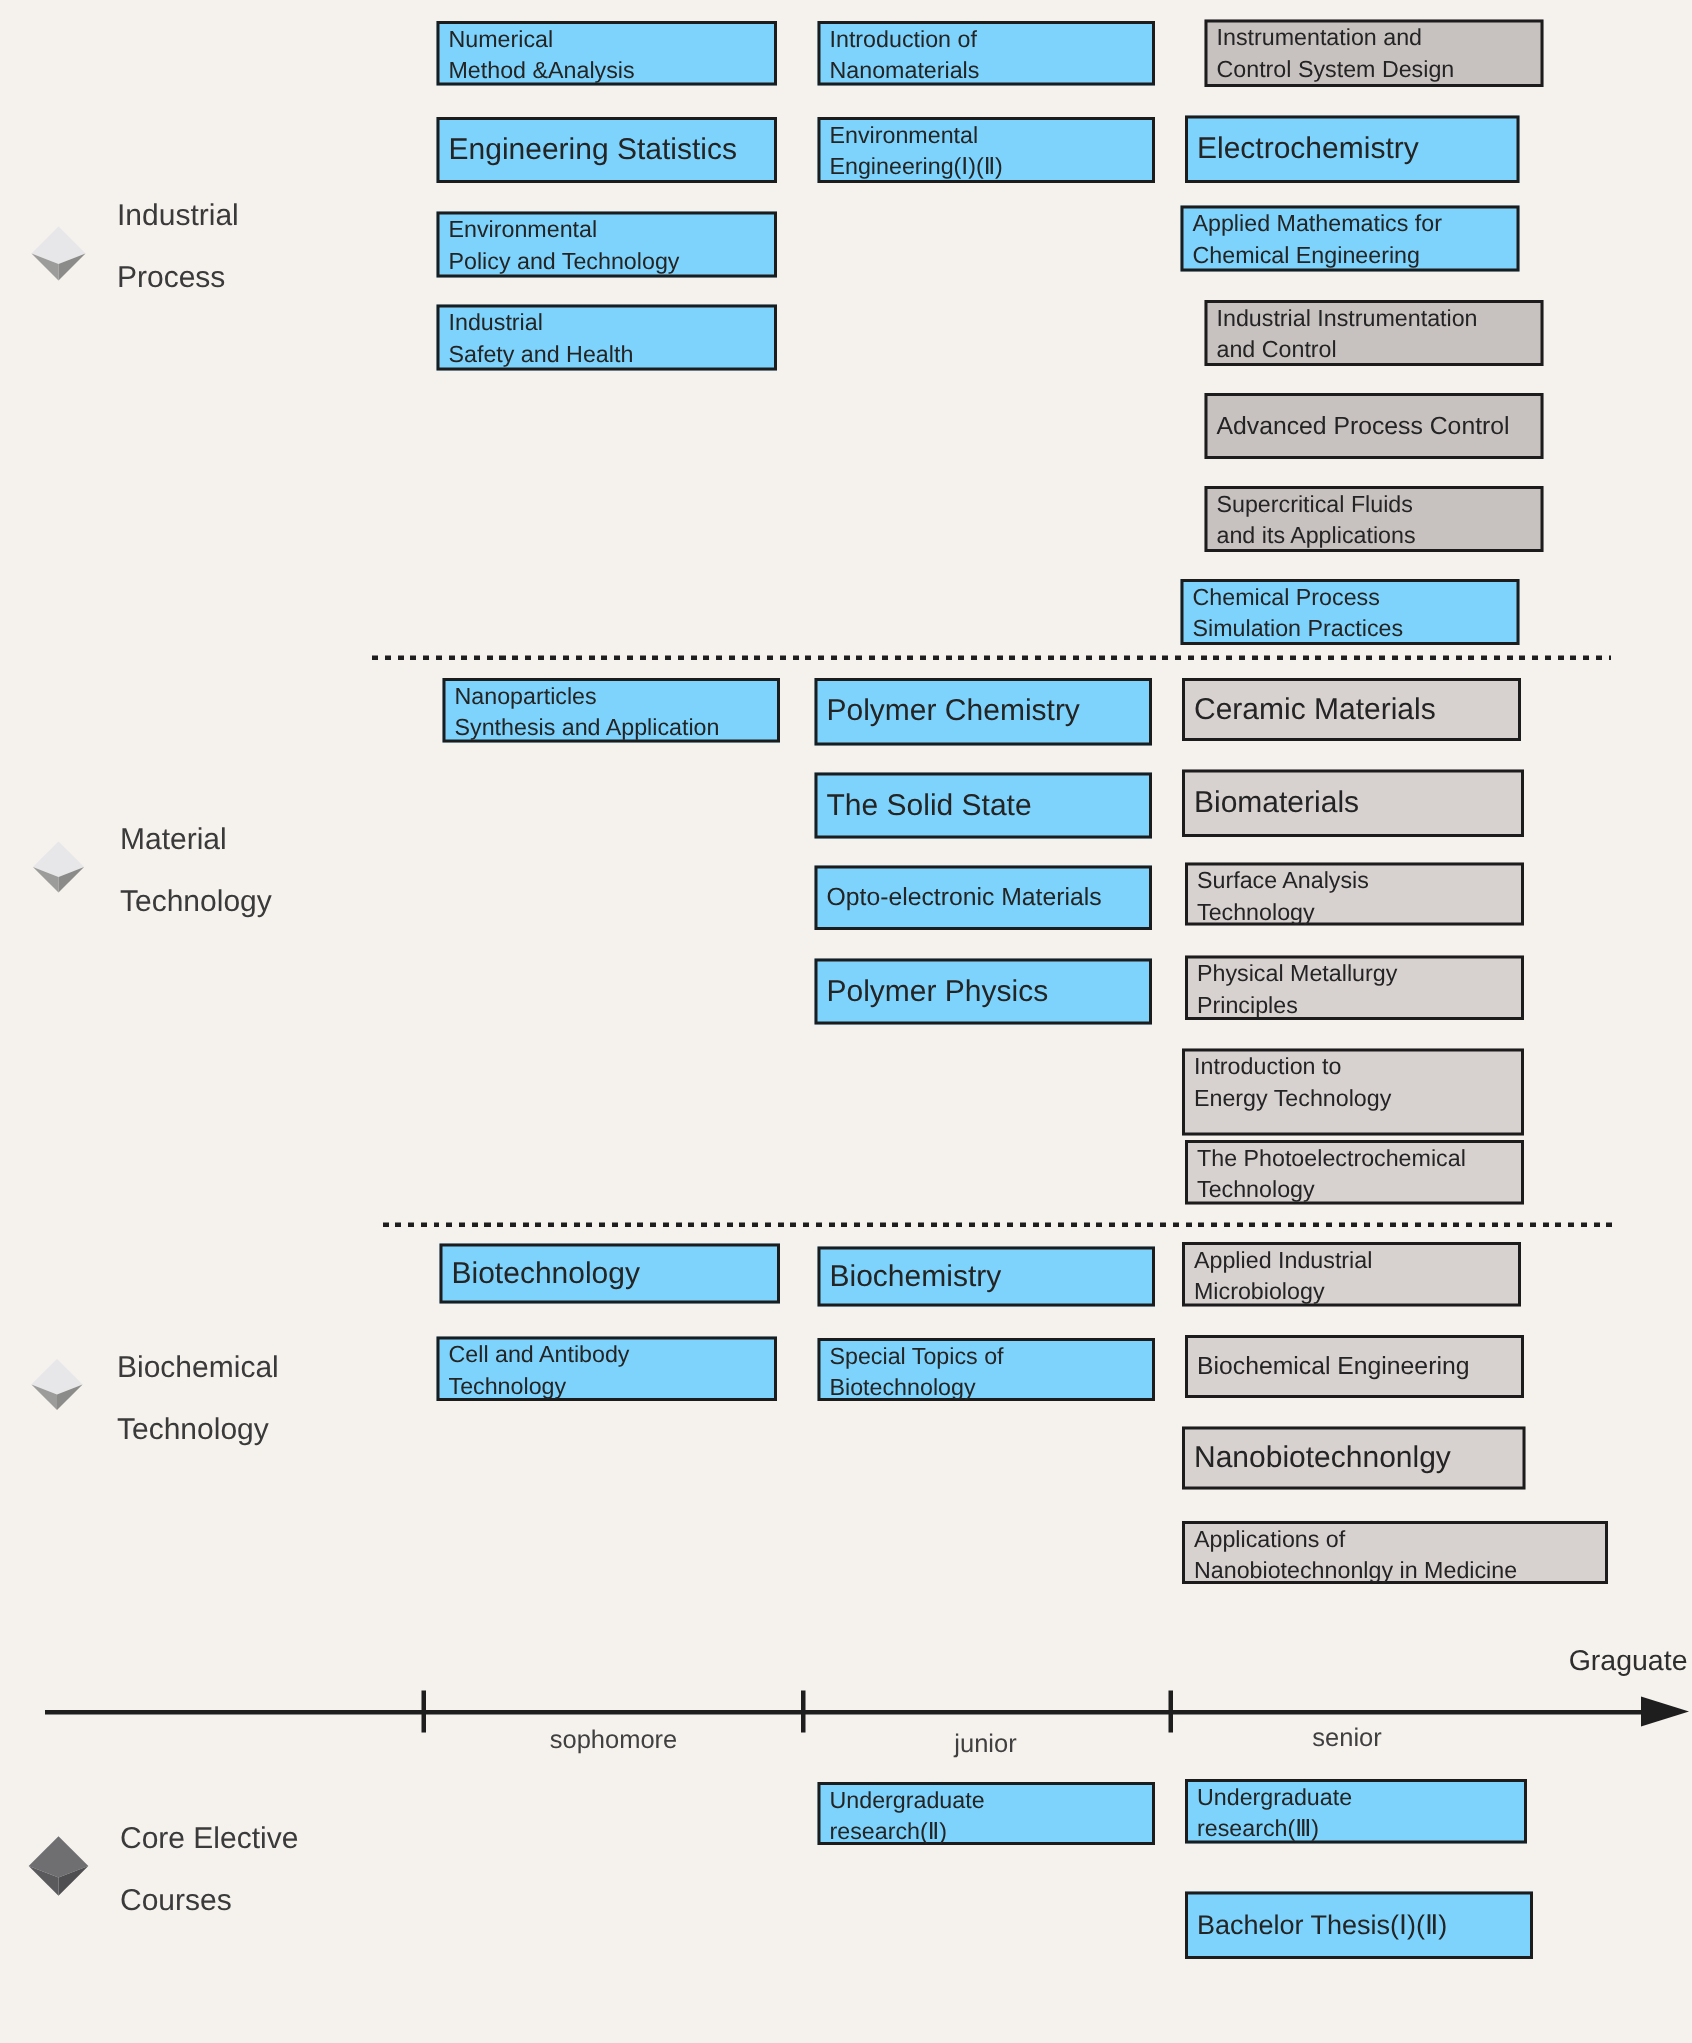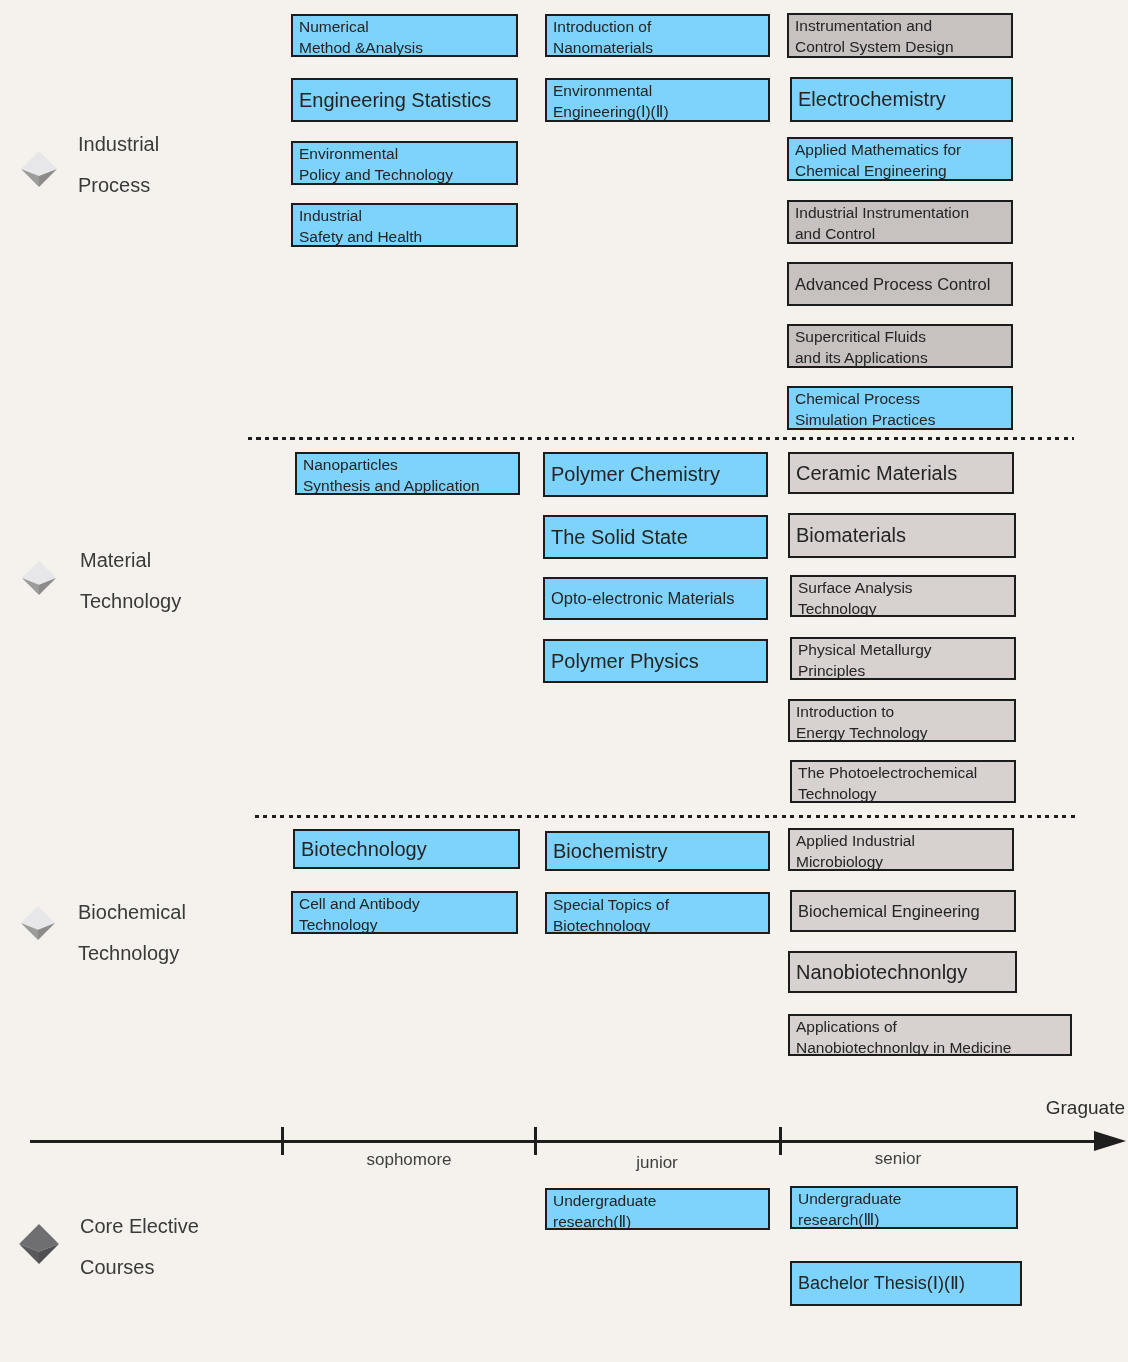--- a/index.html
+++ b/index.html
@@ -22,21 +22,21 @@
     font-size:15.5px;
     line-height:20.5px;
     padding:1px 4px 0 6px;
     white-space:pre-line;
     color:#242424;
   }
   .box.center{display:flex;align-items:center;padding-top:0;}
   .box.lg{font-size:20px;text-align:right;}
   .box.md{font-size:16.5px;}
   .box.bt{font-size:18px;}
-  .box.g1{background:#c7c2c0;}   
+  .box.g1{background:#c7c2c0;margin-left:16px;}   
   .box.g2{background:#d7d1d0;}   
 
   
   .cat{
     position:absolute;
     font-size:20px;
     line-height:41px;
     color:#3a3a3a;
     white-space:pre-line;
   }
@@ -119,21 +119,21 @@
   <div class="box lg center" style="left:543px;top:515px;width:225px;height:44px">The Solid State</div>
   <div class="box md center" style="left:543px;top:577px;width:225px;height:43px">Opto-electronic Materials</div>
   <div class="box lg center" style="left:543px;top:639px;width:225px;height:44px">Polymer Physics</div>
 
   <div class="box g2 lg center" style="left:788px;top:452px;width:226px;height:42px">Ceramic Materials</div>
   <div class="box g2 lg center" style="left:788px;top:513px;width:228px;height:45px">Biomaterials</div>
   <div class="box g2" style="left:790px;top:575px;width:226px;height:42px">Surface Analysis
 Technology</div>
   <div class="box g2" style="left:790px;top:637px;width:226px;height:43px">Physical Metallurgy
 Principles</div>
-  <div class="box g2" style="left:788px;top:699px;width:228px;height:43px">Introduction to
+  <div class="box g2" style="left:788px;top:699px;width:228px;height:58px">Introduction to
 Energy Technology</div>
   <div class="box g2" style="left:790px;top:760px;width:226px;height:43px">The Photoelectrochemical
 Technology</div>
 
   <div class="divider" style="left:255px;top:815px;width:820px"></div>
 
   <svg class="diamond" style="left:20px;top:905px" width="36" height="36" viewBox="0 0 38 38">
     <polygon points="19,1 37,19 19,26 1,19" fill="#e7e7e9"></polygon>
     <polygon points="1,19 19,26 19,37" fill="#9c9c9a"></polygon>
     <polygon points="37,19 19,26 19,37" fill="#8b8b89"></polygon>

